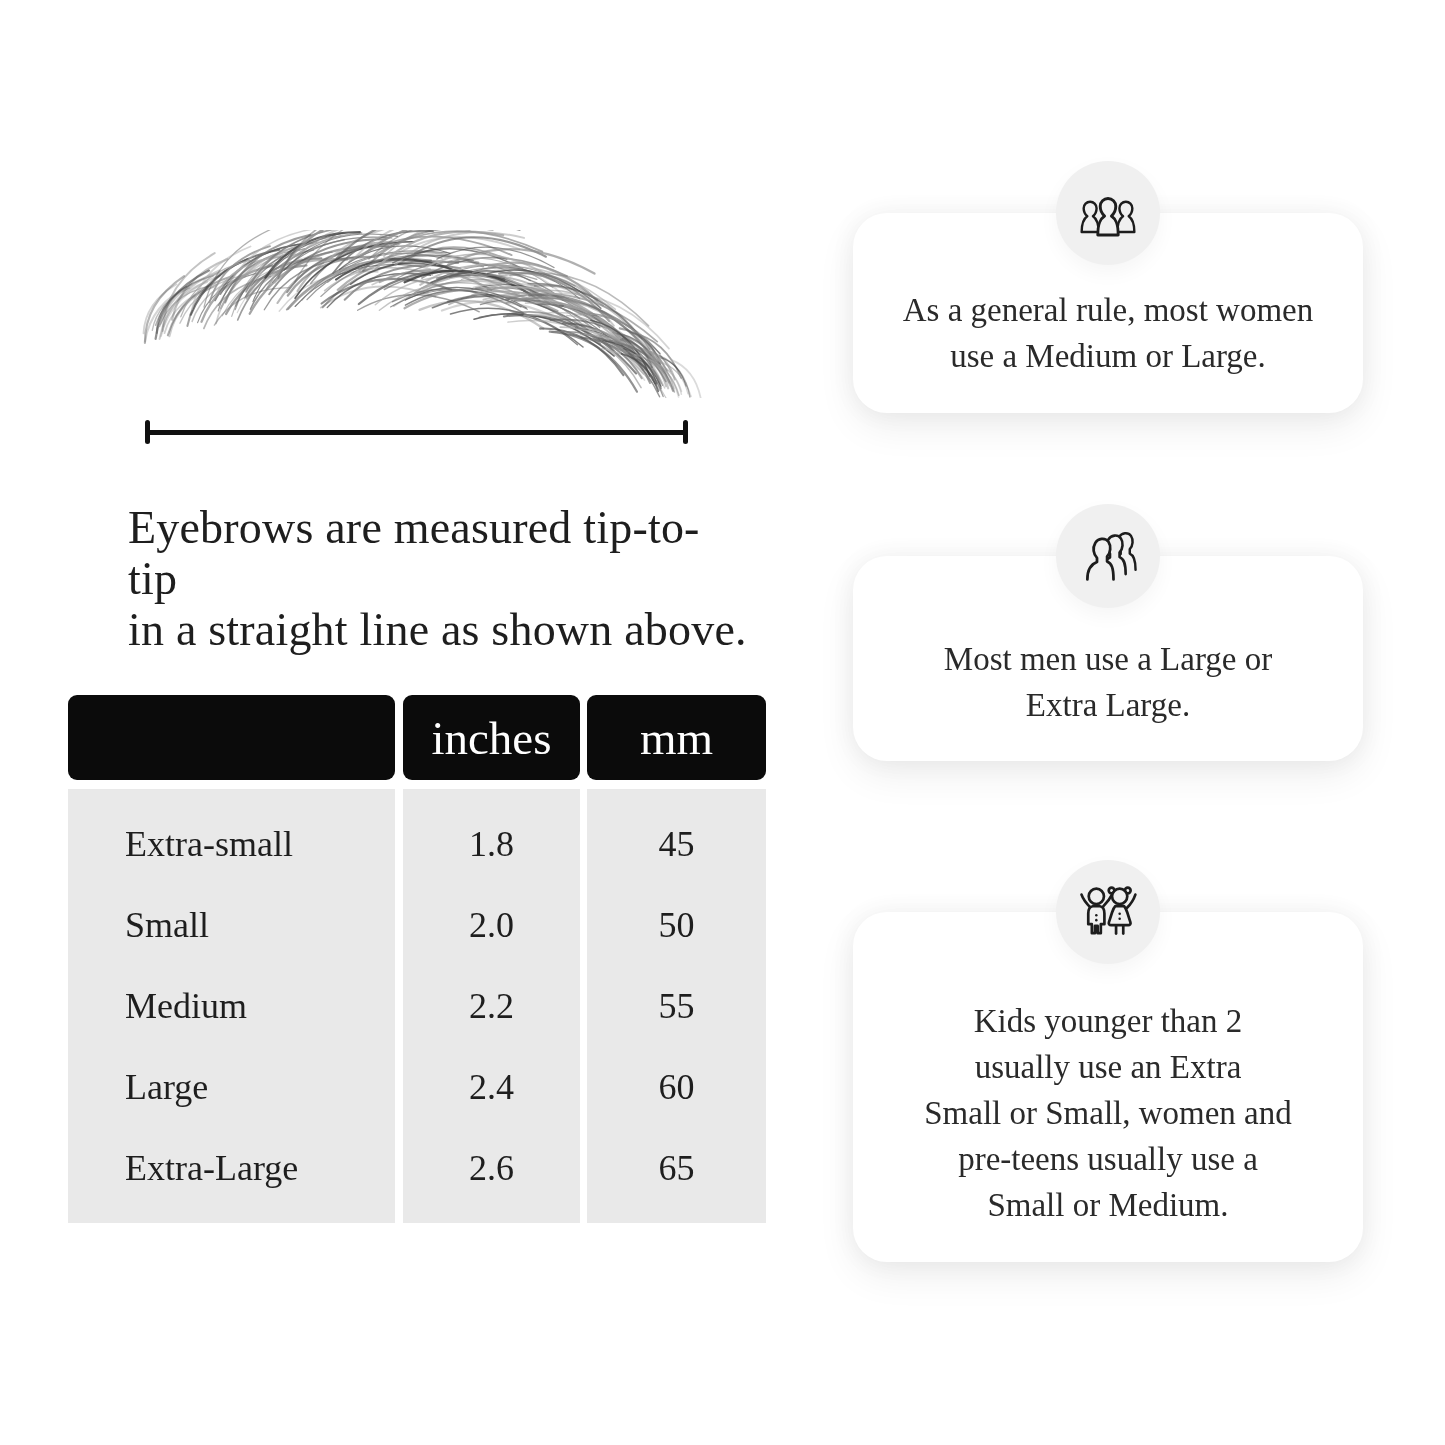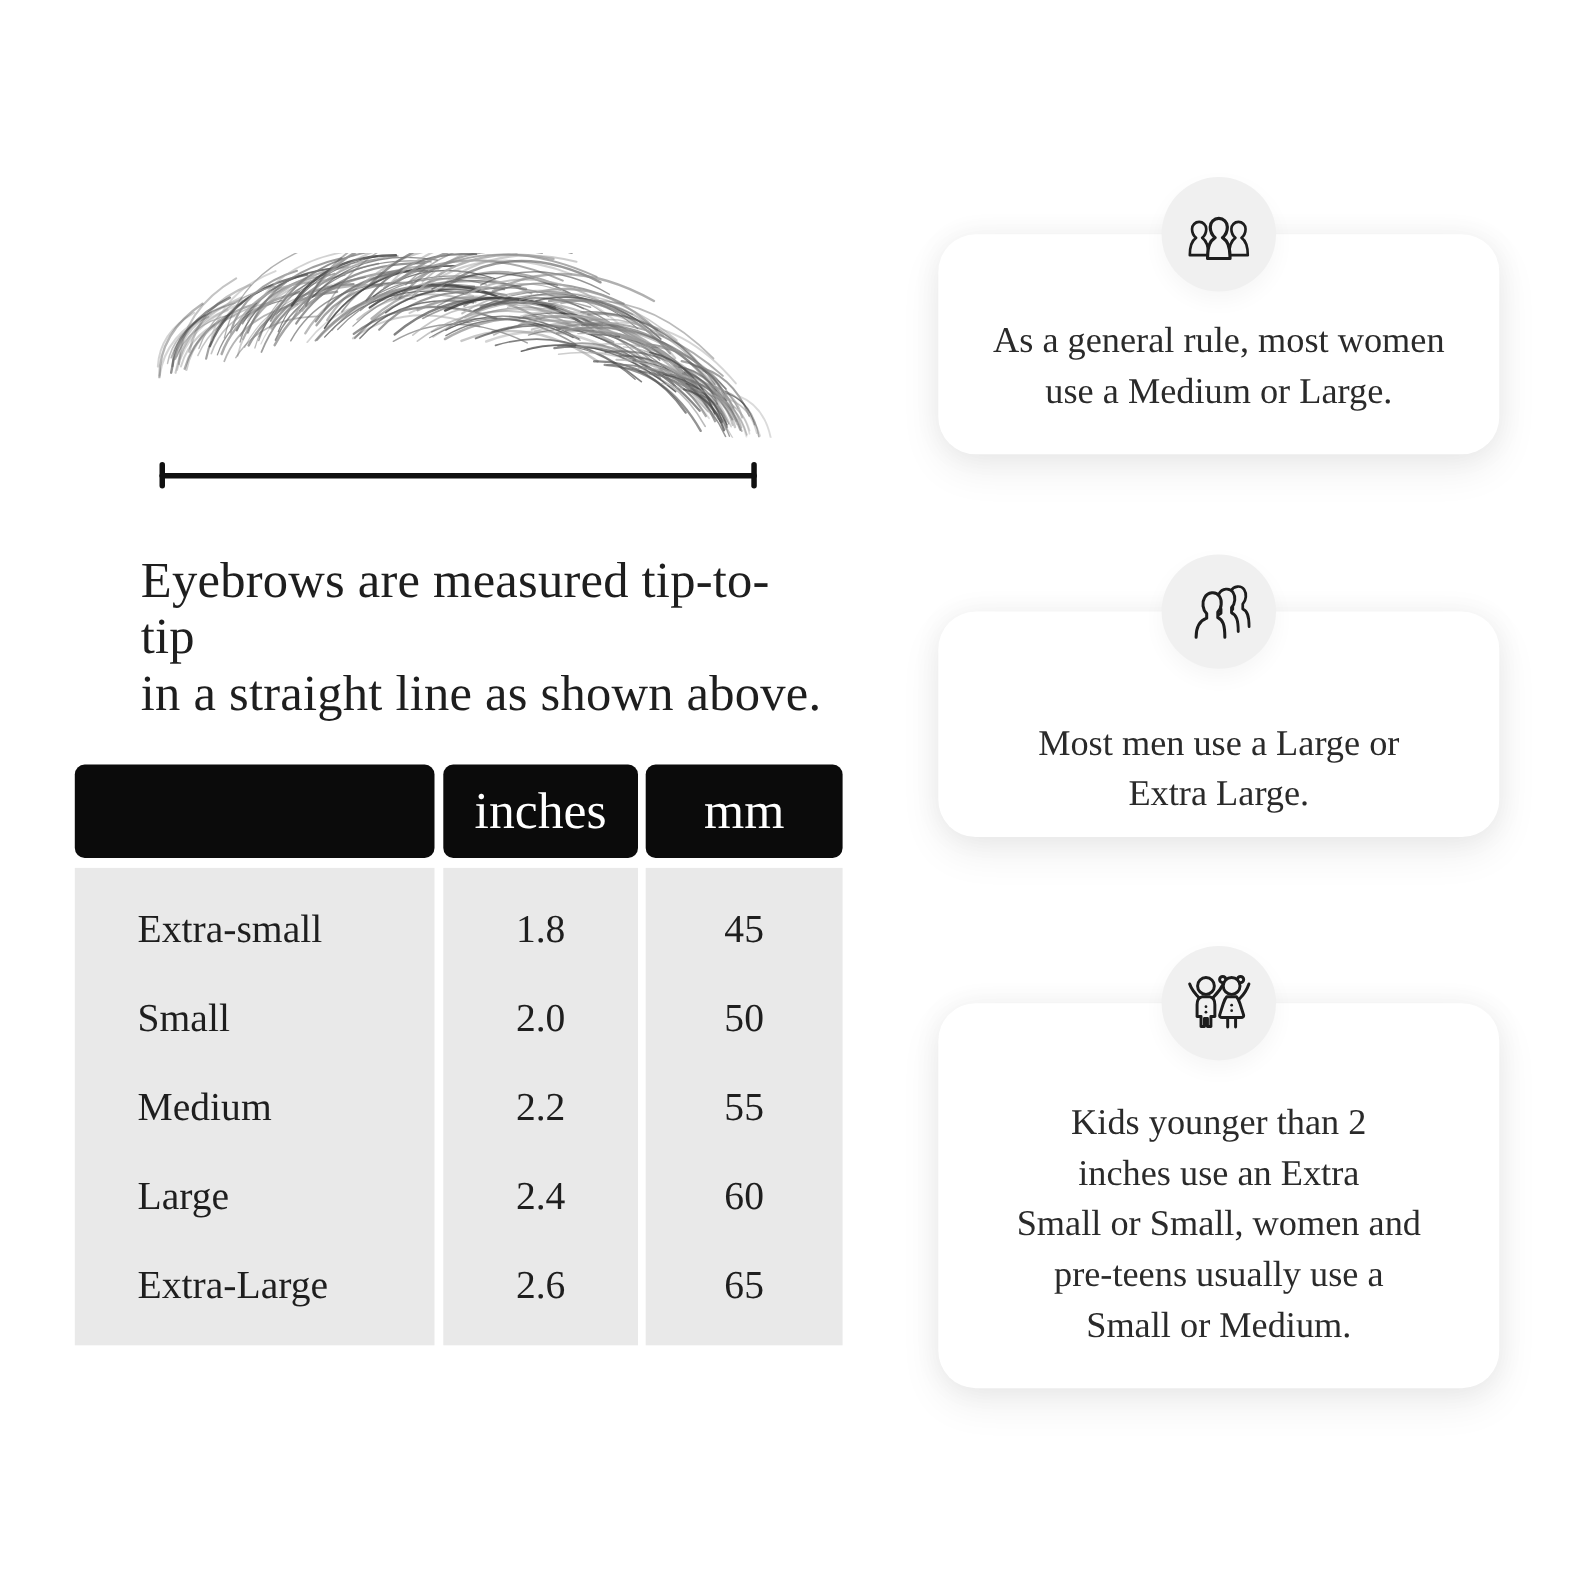--- a/index.html
+++ b/index.html
@@ -40,21 +40,21 @@
   .card-women{top:213px;height:200px;}
   .card-men{top:556px;height:205px;}
   .card-kids{top:912px;height:350px;}
   .badge{position:absolute;left:50%;top:-52px;transform:translateX(-50%);
          width:104px;height:104px;border-radius:50%;background:var(--badge_bg);
          display:flex;align-items:center;justify-content:center;
          box-shadow:0 8px 20px rgba(0,0,0,.04);}
   .card-text{position:absolute;left:10px;right:10px;text-align:center;color:var(--card_ink);
              font-size:33px;line-height:46px;}
   .card-women .card-text{top:74px;text-align:center;}
-  .card-men .card-text{top:80px;margin-top:17px;}
+  .card-men .card-text{top:80px;}
   .card-kids .card-text{top:86px;}
 </style>
 </head>
 <body>
 
 <div class="stage">
 
   <svg id="brow" class="brow" viewBox="0 0 600 168">
       <path d="M35.1 111.4 Q40.7 73.6 81.7 54.5" stroke="rgb(126,126,126)" stroke-width="1.99" opacity="0.33" fill="none" stroke-linecap="round"></path>
       <path d="M45.6 108.8 Q51.2 64.1 99.0 40.6" stroke="rgb(76,76,76)" stroke-width="2.22" opacity="0.61" fill="none" stroke-linecap="round"></path>
@@ -392,20 +392,20 @@
           <circle cx="61" cy="10.5" r="3.2" fill="#f0f0f0"></circle>
           <circle cx="52" cy="17" r="8.5" fill="#f0f0f0"></circle>
           <path d="M60,30 C64,26 67.5,21 69.5,15"></path>
           <circle cx="52" cy="36.5" r="1.4" fill="#1d1d1d" stroke="none"></circle>
           <circle cx="52" cy="42" r="1.4" fill="#1d1d1d" stroke="none"></circle>
         </g>
       </svg>
     </div>
     <div class="card-text">
       <div>Kids younger than 2</div>
-      <div>inches use an Extra</div>
+      <div>usually use an Extra</div>
       <div>Small or Small, women and</div>
       <div>pre-teens usually use a</div>
       <div>Small or Medium.</div>
     </div>
   </div>
 
 </div>
 
 </body></html>

